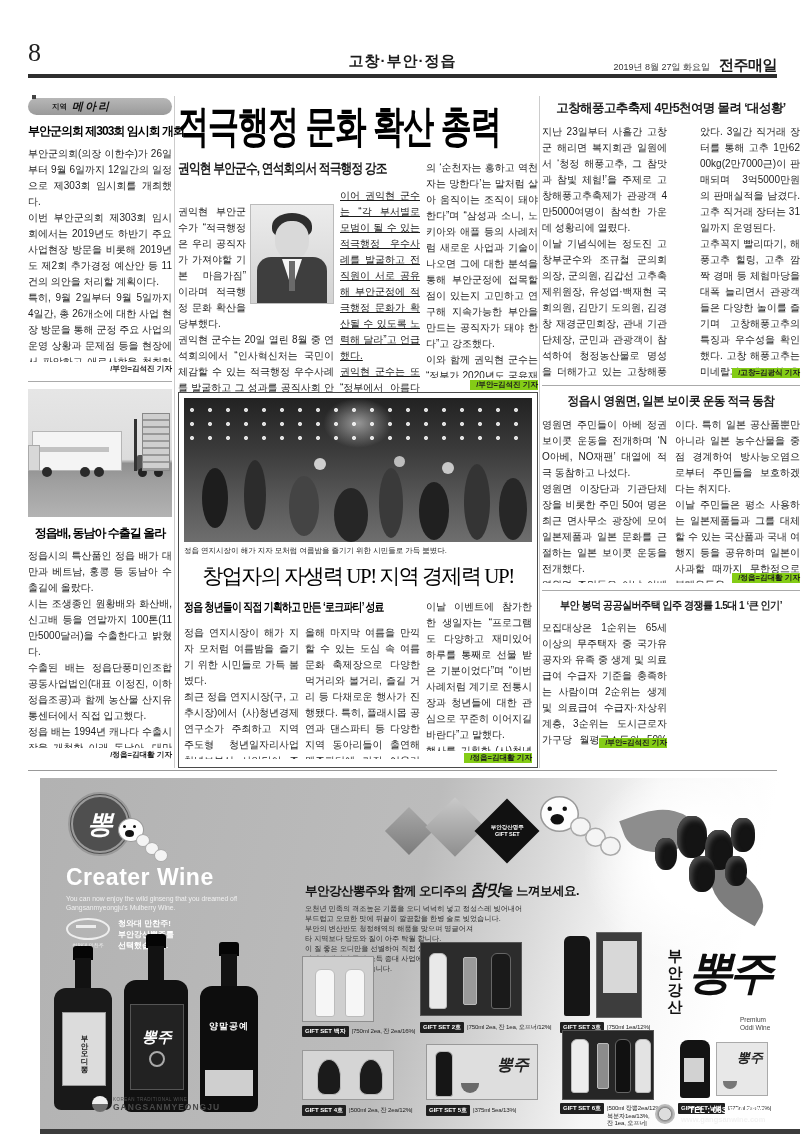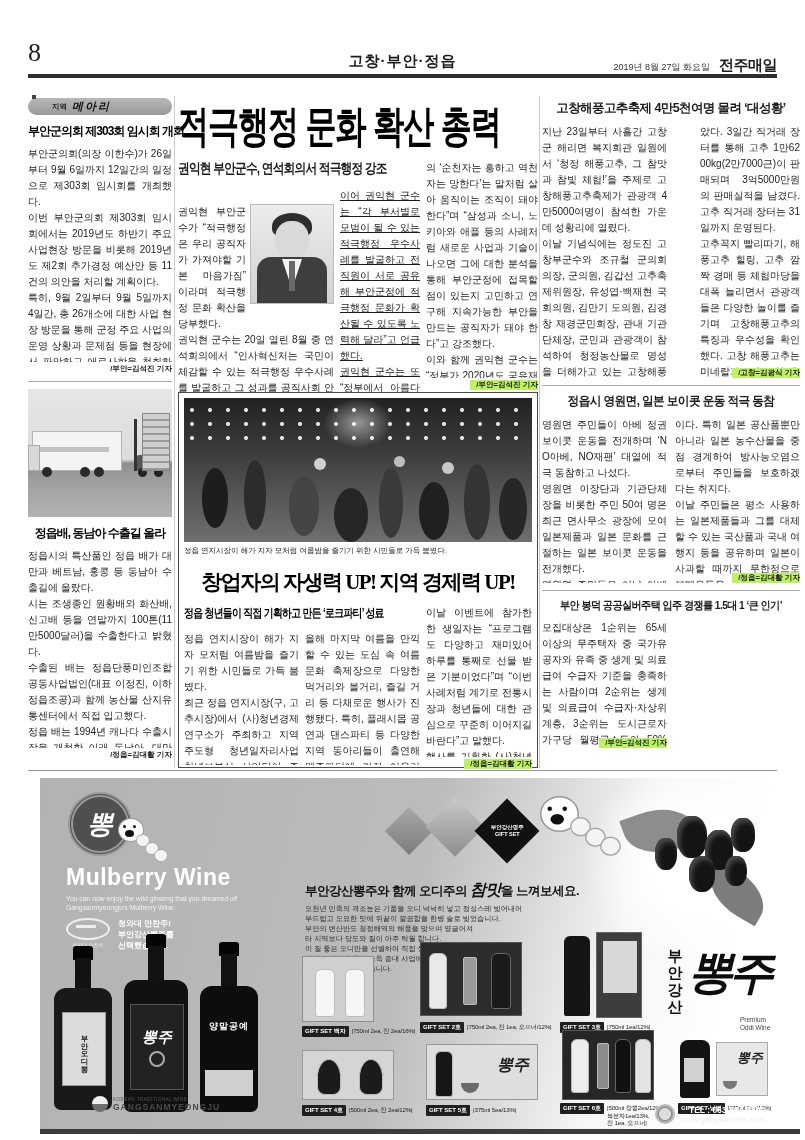--- a/index.html
+++ b/index.html
@@ -11,21 +11,21 @@
   #hdr-section{left:0;right:0;top:52px;text-align:center;font-size:15px;font-weight:bold;letter-spacing:1px;}
   #hdr-right{right:28px;top:56px;display:flex;align-items:baseline;gap:9px;}
   #hdr-date{font-size:9px;color:#333;}
   #hdr-paper{font-size:15px;font-weight:900;letter-spacing:-0.5px;}
   #hdr-rule{left:28px;top:74px;width:749px;height:4px;background:#2e2e2e;}
   .vrule{position:absolute;top:96px;height:672px;width:1px;background:#cccccc;}
   
   .small-body{font-size:10px;line-height:16px;text-align:justify;color:#1b1b1b;
               white-space:pre-line;word-break:break-all;overflow:hidden;}
   .byline-flow{font-size:7.6px;font-weight:bold;text-align:right;margin-top:2px;}
-  .byline-abs{position:absolute;right:0;bottom:0;background:#bef264;padding-left:6px;
+  .byline-abs{position:absolute;right:0;bottom:0;background:#84cc16;padding-left:6px;
               font-size:7.6px;font-weight:bold;}
   .hl{font-weight:bold;letter-spacing:-0.5px;color:#000;}
   hr.thin{border:none;border-top:1px solid #aaa;margin:7px 0;}
   
   #col-left{left:28px;top:98px;width:144px;}
   #badge{height:17px;border-radius:9px;background:linear-gradient(180deg,#b7b7b7,#9a9a9a);
          display:flex;align-items:center;padding:0 8px;gap:5px;position:relative;}
   #badge .bq{position:absolute;left:4px;top:-3px;width:4px;height:4px;background:#444;}
   #badge .b-small{font-size:7.5px;color:#222;font-weight:bold;margin-left:16px;}
   #badge .b-big{font-family:"Liberation Serif",serif;font-style:italic;font-weight:bold;
@@ -83,22 +83,22 @@
            box-sizing:border-box;padding:5px;}
   #fb-photo{width:348px;height:144px;position:relative;overflow:hidden;
      background:linear-gradient(180deg,#222 0%,#3a3a3a 35%,#585858 70%,#6e6e6e 100%);}
   #fb-photo .lights{position:absolute;left:0;top:4px;width:100%;height:40px;
      background-image:radial-gradient(circle 1.6px at 8px 8px,#fff 1.6px,transparent 2.4px);
      background-size:18px 14px;opacity:.85;}
   #fb-photo .beam{position:absolute;left:40%;top:0;width:20%;height:50px;
      background:radial-gradient(ellipse at center,rgba(255,255,255,.5),transparent 70%);}
   .head-dot{position:absolute;border-radius:50%;}
   #fb-caption{font-size:7.5px;color:#222;margin:4px 0 2px;}
-  #fb-head{font-family:"Liberation Serif",serif;font-size:21px;font-weight:bold;text-align:center;
-           letter-spacing:-1.5px;margin:12px 0 9px;color:#000;white-space:nowrap;}
+  #fb-head{font-family:"Liberation Serif",serif;font-size:21px;font-weight:normal;text-align:center;
+           letter-spacing:-1.5px;margin:6px 0 9px;color:#000;white-space:nowrap;}
   #fb-row{display:flex;gap:6px;}
   #fb-left{width:236px;}
   #fb-subhead{font-size:12px;font-weight:bold;white-space:nowrap;letter-spacing:-0.8px;
               transform:scaleX(0.82);transform-origin:left;margin-bottom:9px;}
   #fb-cols{display:flex;gap:6px;}
   #fb-cols .c{width:115px;height:134px;}
   #fb-c3w{width:112px;height:164px;position:relative;}
   #fb-c3{height:152px;}
   
   #bottom-rule{left:28px;top:770px;width:749px;height:1px;background:#999;}
@@ -331,21 +331,21 @@
   </div>
   <div class="abs worm" style="left:78px;top:40px;width:50px;height:50px;">
     <span class="w-head" style="left:0;top:0;"></span>
     <span class="w-eye" style="left:5px;"></span>
       <span class="w-eye" style="left:15px;"></span>
     <span class="w-nose"></span>
     <span class="w-seg" style="left:18px;top:16px;"></span>
     <span class="w-seg" style="left:27px;top:24px;"></span>
     <span class="w-seg" style="left:36px;top:31px;"></span>
   </div>
-  <div class="abs" id="ad-title">Mulberry Wine</div>
+  <div class="abs" id="ad-title">Creater Wine</div>
   <div class="abs" id="ad-tag">You can now enjoy the wild ginseng that you dreamed of!
 Gangsanmyeongju's Mulberry Wine.</div>
   <div class="abs" id="ad-bh">
     <div>
       <div class="bh-logo">
           <i></i>
         </div>
       <div class="bh-cap">청와대 만찬주</div>
     </div>
     <div id="ad-bh-text">청와대 만찬주!

